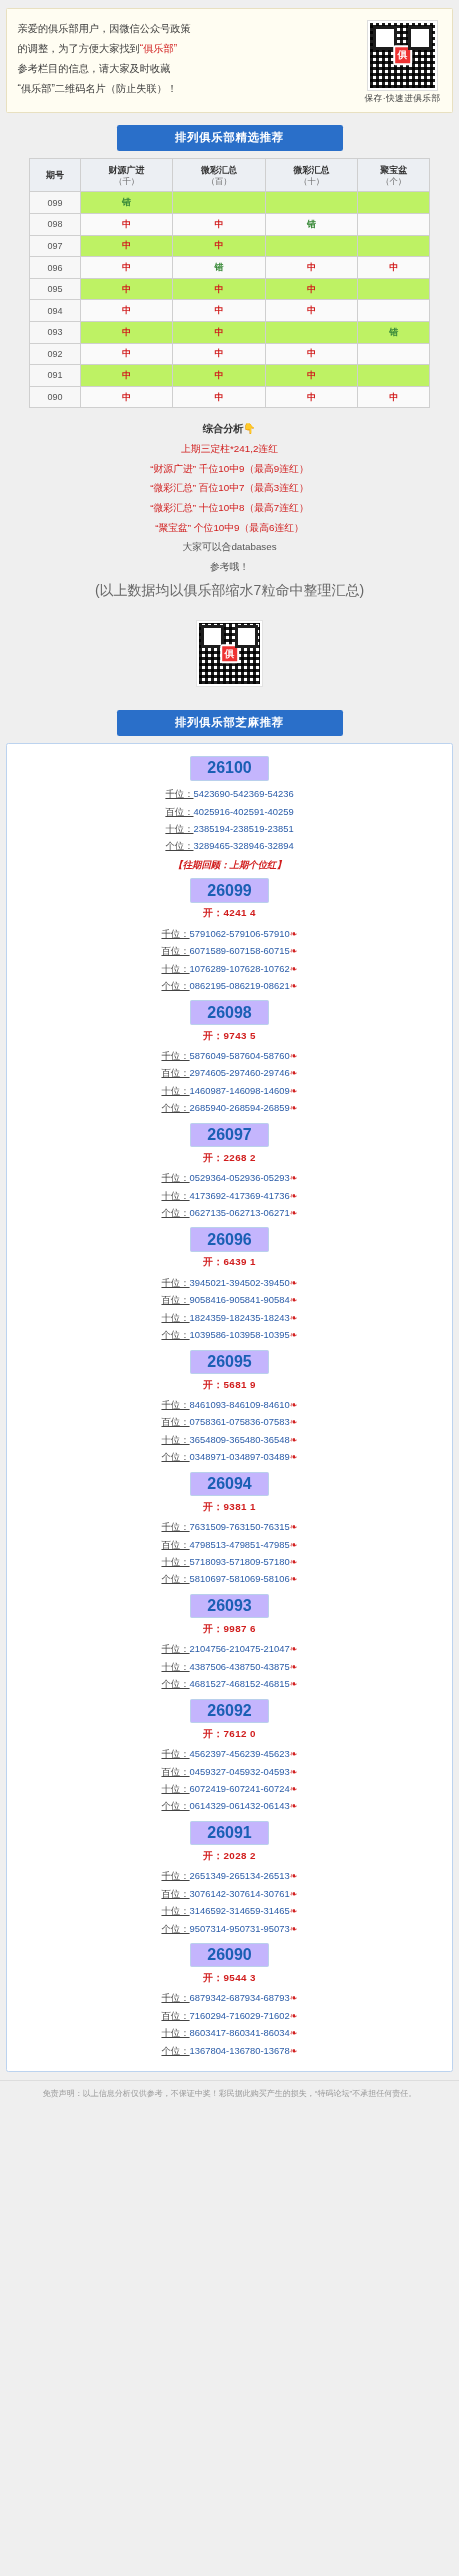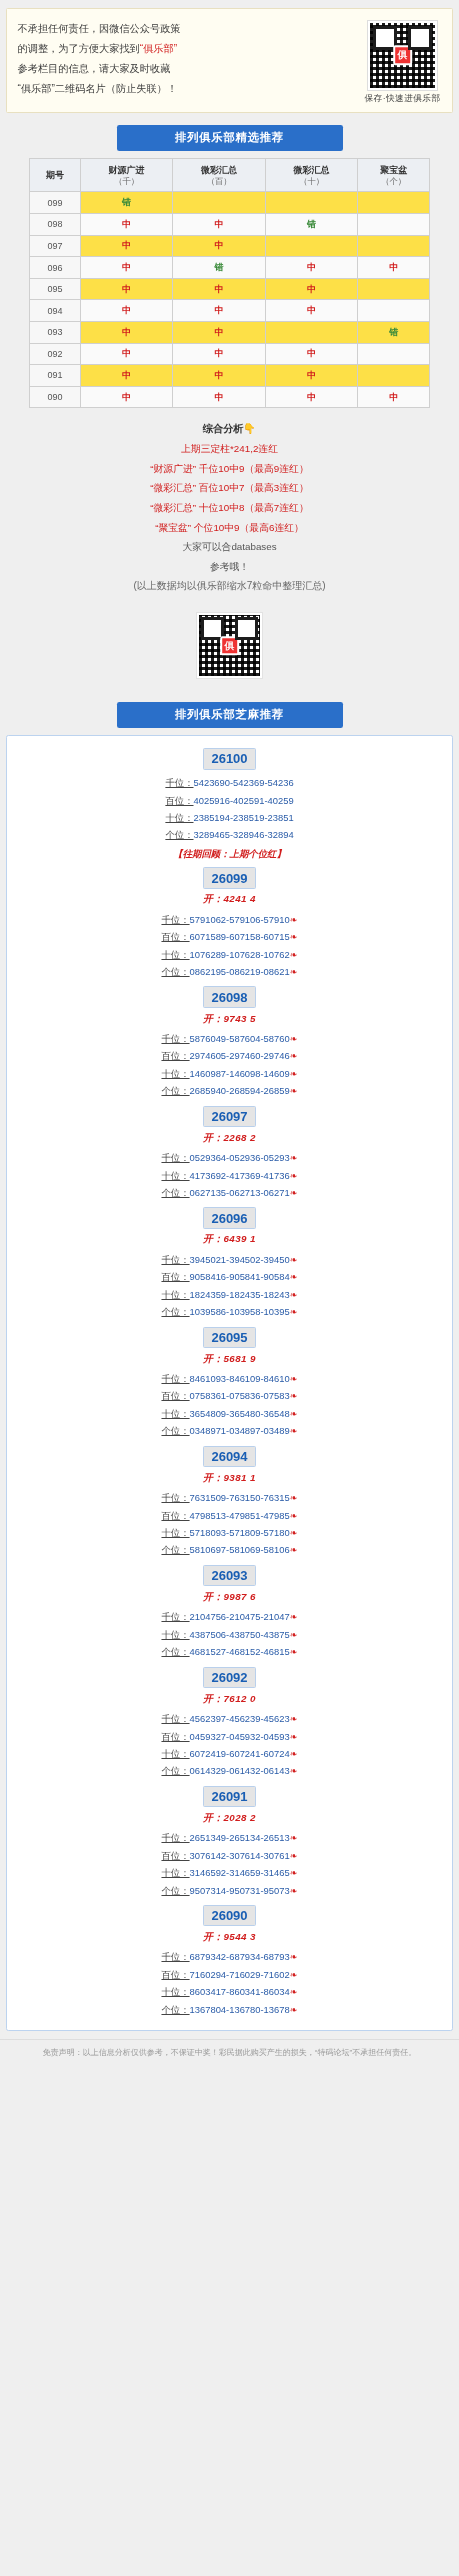--- a/index.html
+++ b/index.html
@@ -81,21 +81,21 @@
     padding: 5.3px 0;
     border-radius: 2.3px;
     letter-spacing: 0.8px;
   }
 
   
   .tbl-wrap { padding: 0 29px; }
   table.grid {
     width: 100%;
     border-collapse: collapse;
-    background: #fde047;
+    background: #bef264;
     font-size: 9px;
   }
   table.grid th, table.grid td {
     border: 0.8px solid #cfcfcf;
     text-align: center;
     padding: 3.8px 1.5px;
     height: 16.6px;
   }
   table.grid thead th {
     background: #eceff3;
@@ -113,21 +113,21 @@
   
   .analysis {
     text-align: center;
     padding: 10.5px 15px 13.6px 15px;
     font-size: 9.8px;
     line-height: 2.0;
   }
   .analysis .title { font-weight: bold; color: #333; font-size: 10.2px; }
   .analysis .red { color: #d11d1d; }
   .analysis .gray { color: #555; }
-  .analysis .small { font-size: 10px; color: #666; }
+  .analysis .small { font-size: 14px; color: #666; }
 
   .qr2-wrap { text-align: center; padding: 3px 0 12px 0; }
   .qr2 {
     width: 65px; height: 65px;
     margin: 0 auto;
     position: relative;
     background:
       repeating-linear-gradient(90deg, #1d1d1d 0 3px, #ffffff 3px 6px),
       repeating-linear-gradient(0deg, #1d1d1d 0 3px, #ffffff 3px 6px);
     background-blend-mode: multiply;
@@ -149,38 +149,37 @@
     border: 0.8px solid #bcd3ef;
     background: #fff;
     margin: 3px 6px 7.5px 6px;
     padding: 7.5px 0 10.5px 0;
     border-radius: 2.3px;
   }
   .draw-block { padding: 4.5px 0 1.5px 0; }
   .draw-no {
     display: block;
     margin: 0 auto 4.5px auto;
-    width: 53px;
-    text-align: center;
-    background: #e5e5e5;
+    width: 79px;
+    text-align: center;
+    background: #c4b5fd;
     border: 0.8px solid #b9d0ec;
     color: #1a5fb4;
-    font-size: 13px;
+    font-size: 16px;
     font-weight: bold;
     padding: 2.3px 0;
     border-radius: 1.5px;
   }
   .open-line {
     text-align: center;
     color: #d11d1d;
     font-size: 9.8px;
     font-weight: bold;
     margin: 3px 0 4.5px 0;
     letter-spacing: 0.4px;
-    font-style: italic;
   }
   .rows { text-align: center; font-size: 9.4px; line-height: 1.85; color: #2a5ca8; }
   .rows .lbl { color: #444; text-decoration: underline; }
   .rows .flag { color: #d11d1d; }
   .recall {
     text-align: center;
     color: #d11d1d;
     font-size: 9.4px;
     font-weight: bold;
     margin-top: 4.5px;
@@ -198,21 +197,21 @@
     text-align: center;
   }
 </style>
 </head>
 <body>
 
 <div class="page">
 
   <div class="notice">
     <div class="notice-text">
-      <div>不承担任何责任，因微信公众号政策</div>
+      <div>亲爱的俱乐部用户，因微信公众号政策</div>
       <div>的调整，为了方便大家找到<span class="hl">“俱乐部”</span></div>
       <div>参考栏目的信息，请大家及时收藏</div>
       <div>“俱乐部”二维码名片（防止失联）！</div>
     </div>
     <div class="qr-wrap">
       <div class="qr">
         <span class="qr-center">俱</span>
       </div>
       <div class="qr-caption">保存·快速进俱乐部</div>
     </div>

